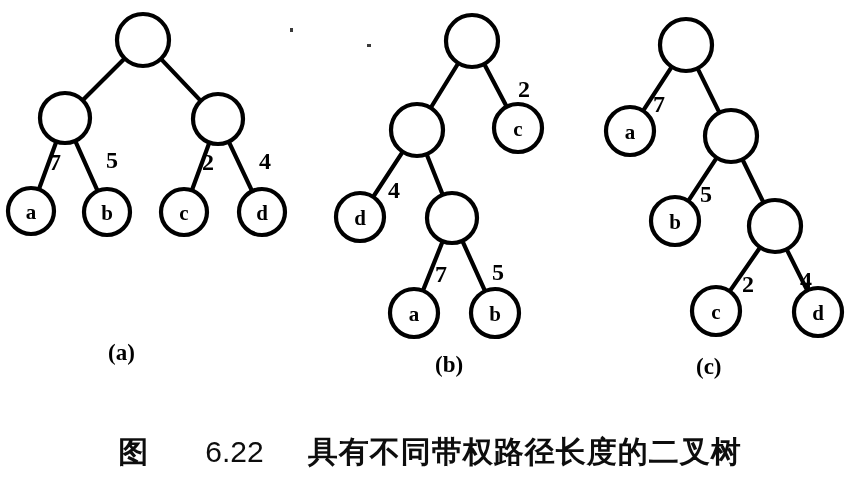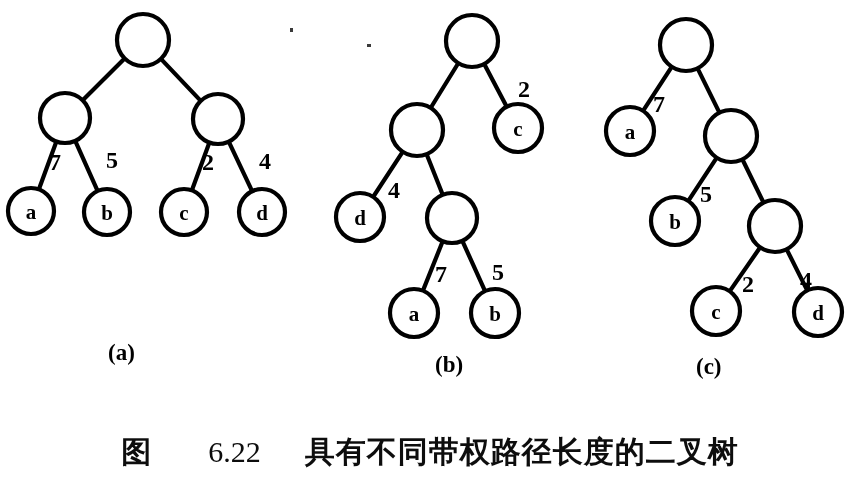--- a/index.html
+++ b/index.html
@@ -72,21 +72,21 @@
     width: 860px;
     text-align: center;
     font-family: "DejaVu Serif", serif;
     font-size: 30px;
     font-weight: bold;
     color: #0d0d0d;
     letter-spacing: 1px;
     white-space: nowrap;
   }
   #figure-caption .cap-num {
-    font-family: Liberation Serif, serif;
+    font-family: Liberation Sans, sans-serif;
     font-weight: normal;
     letter-spacing: 0px;
     margin-left: 34px;
   }
   #figure-caption .cap-gap {
     display: inline-block;
     width: 22px;
   }
   .speck {
     position: absolute;

